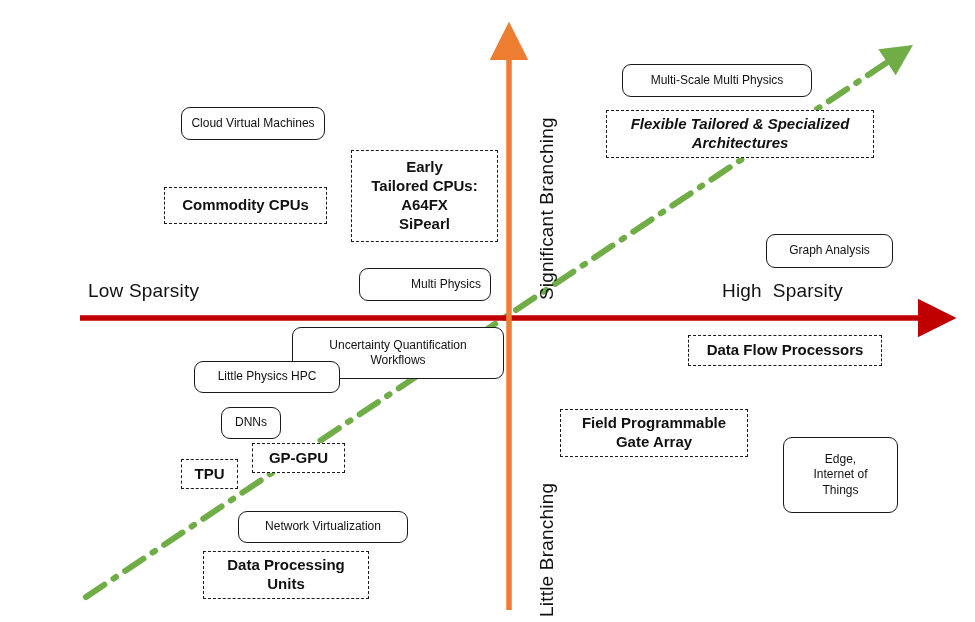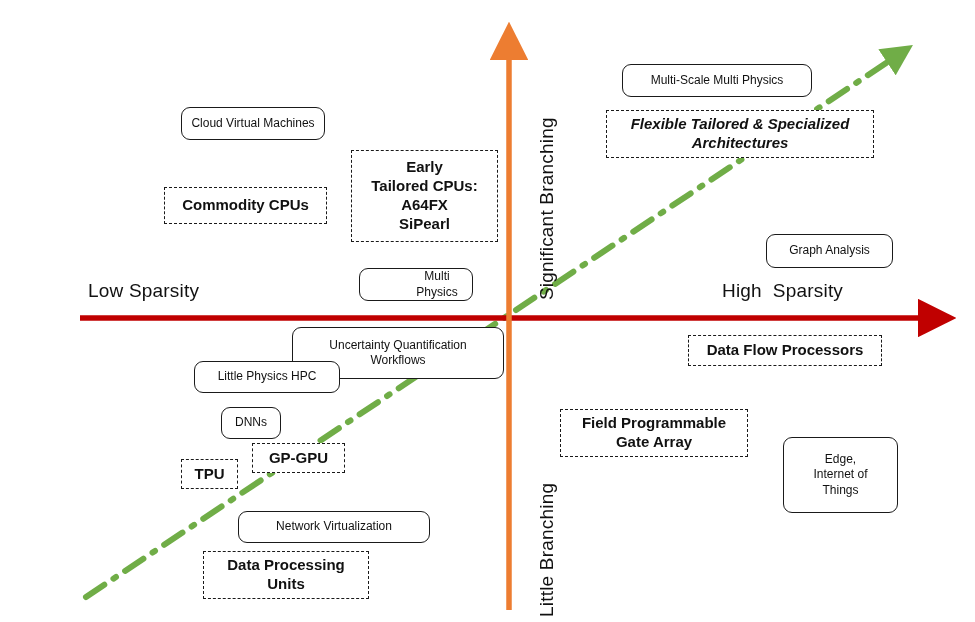--- a/index.html
+++ b/index.html
@@ -88,21 +88,21 @@
   <div id="nodes-layer">
       <div class="node solid" style="left: 181px; top: 107px; width: 144px; height: 33px;">
         <span class="lbl">Cloud Virtual Machines</span>
       </div>
       <div class="node dashed" style="left: 164px; top: 187px; width: 163px; height: 37px;">
         <span class="lbl">Commodity CPUs</span>
       </div>
       <div class="node dashed" style="left: 351px; top: 150px; width: 147px; height: 92px;">
         <span class="lbl">Early<br>Tailored CPUs:<br>A64FX<br>SiPearl</span>
       </div>
-      <div class="node solid" style="left: 359px; top: 268px; width: 114px; height: 33px; padding-left: 48px;">
+      <div class="node solid" style="left: 359px; top: 268px; width: 132px; height: 33px; padding-left: 48px;">
         <span class="lbl">Multi Physics</span>
       </div>
       <div class="node solid" style="left: 622px; top: 64px; width: 190px; height: 33px;">
         <span class="lbl">Multi-Scale Multi Physics</span>
       </div>
       <div class="node dashed" style="left: 606px; top: 110px; width: 268px; height: 48px; font-style: italic;">
         <span class="lbl">Flexible Tailored &amp; Specialized<br>Architectures</span>
       </div>
       <div class="node solid" style="left: 766px; top: 234px; width: 127px; height: 34px;">
         <span class="lbl">Graph Analysis</span>
@@ -115,21 +115,21 @@
       </div>
       <div class="node solid" style="left: 221px; top: 407px; width: 60px; height: 32px;">
         <span class="lbl">DNNs</span>
       </div>
       <div class="node dashed" style="left: 252px; top: 443px; width: 93px; height: 30px;">
         <span class="lbl">GP-GPU</span>
       </div>
       <div class="node dashed" style="left: 181px; top: 459px; width: 57px; height: 30px;">
         <span class="lbl">TPU</span>
       </div>
-      <div class="node solid" style="left: 238px; top: 511px; width: 192px; height: 32px;">
+      <div class="node solid" style="left: 238px; top: 511px; width: 170px; height: 32px;">
         <span class="lbl">Network Virtualization</span>
       </div>
       <div class="node dashed" style="left: 203px; top: 551px; width: 166px; height: 48px;">
         <span class="lbl">Data Processing<br>Units</span>
       </div>
       <div class="node dashed" style="left: 688px; top: 335px; width: 194px; height: 31px;">
         <span class="lbl">Data Flow Processors</span>
       </div>
       <div class="node dashed" style="left: 560px; top: 409px; width: 188px; height: 48px;">
         <span class="lbl">Field Programmable<br>Gate Array</span>

